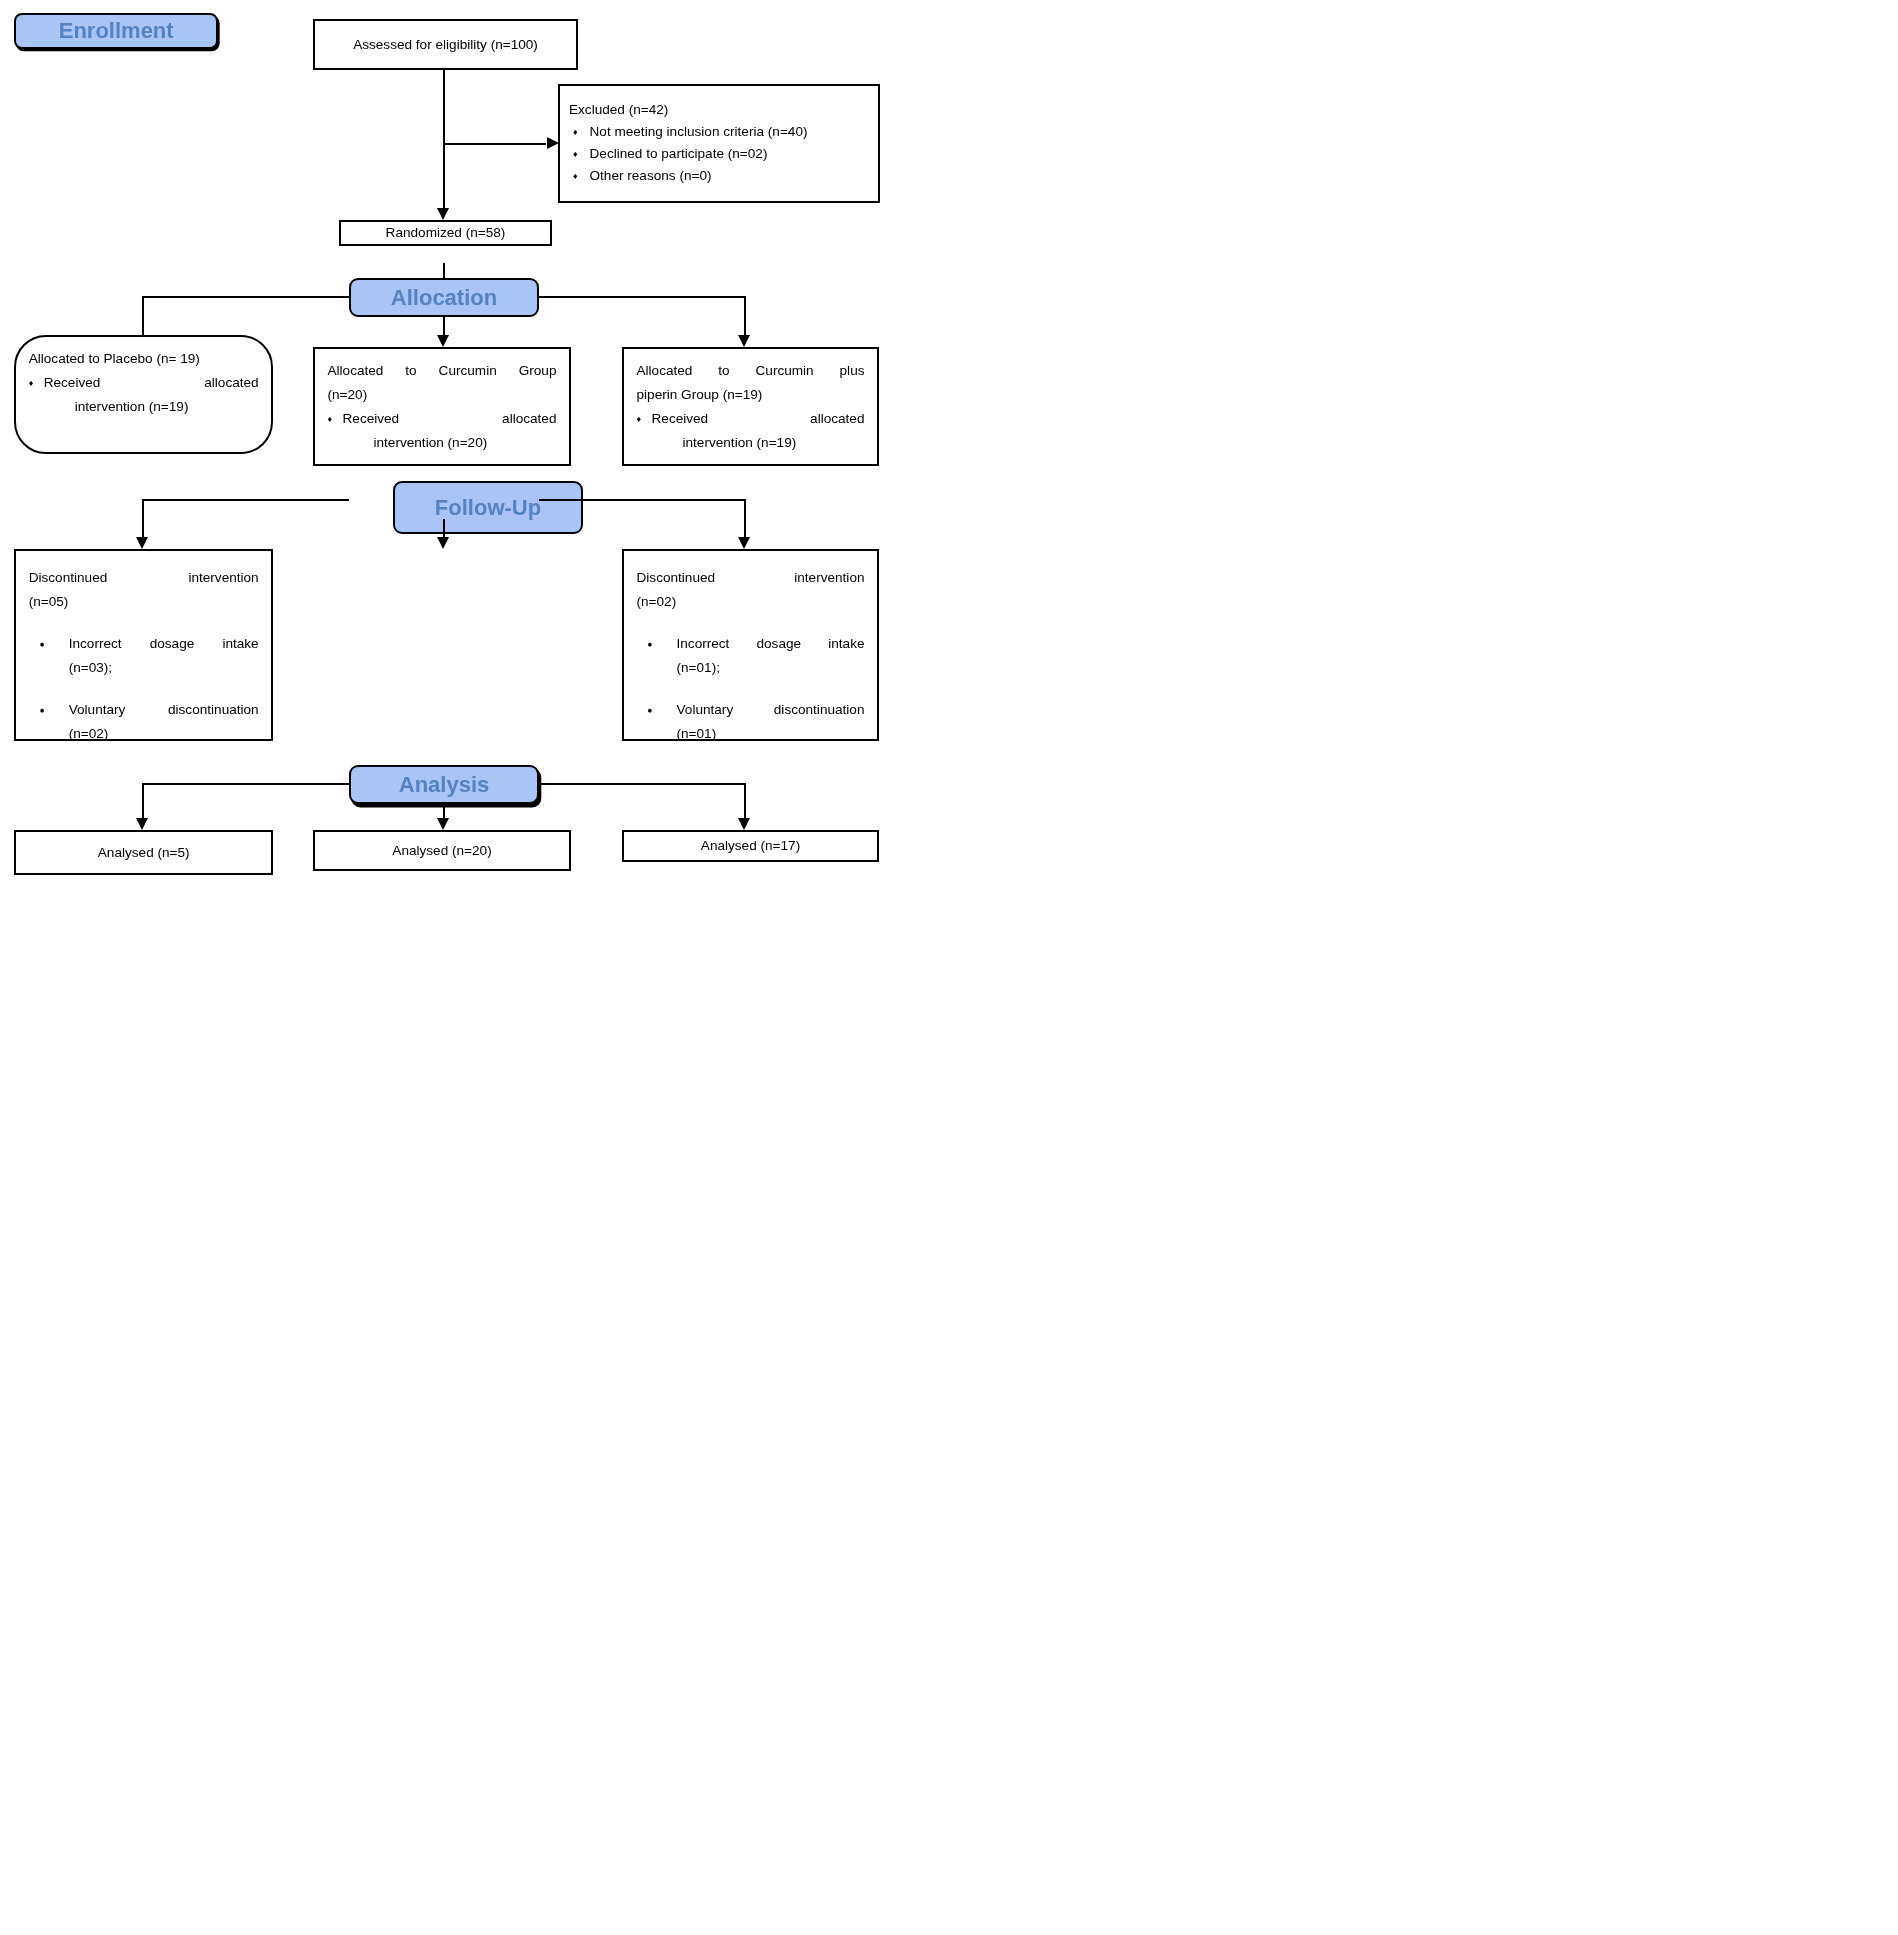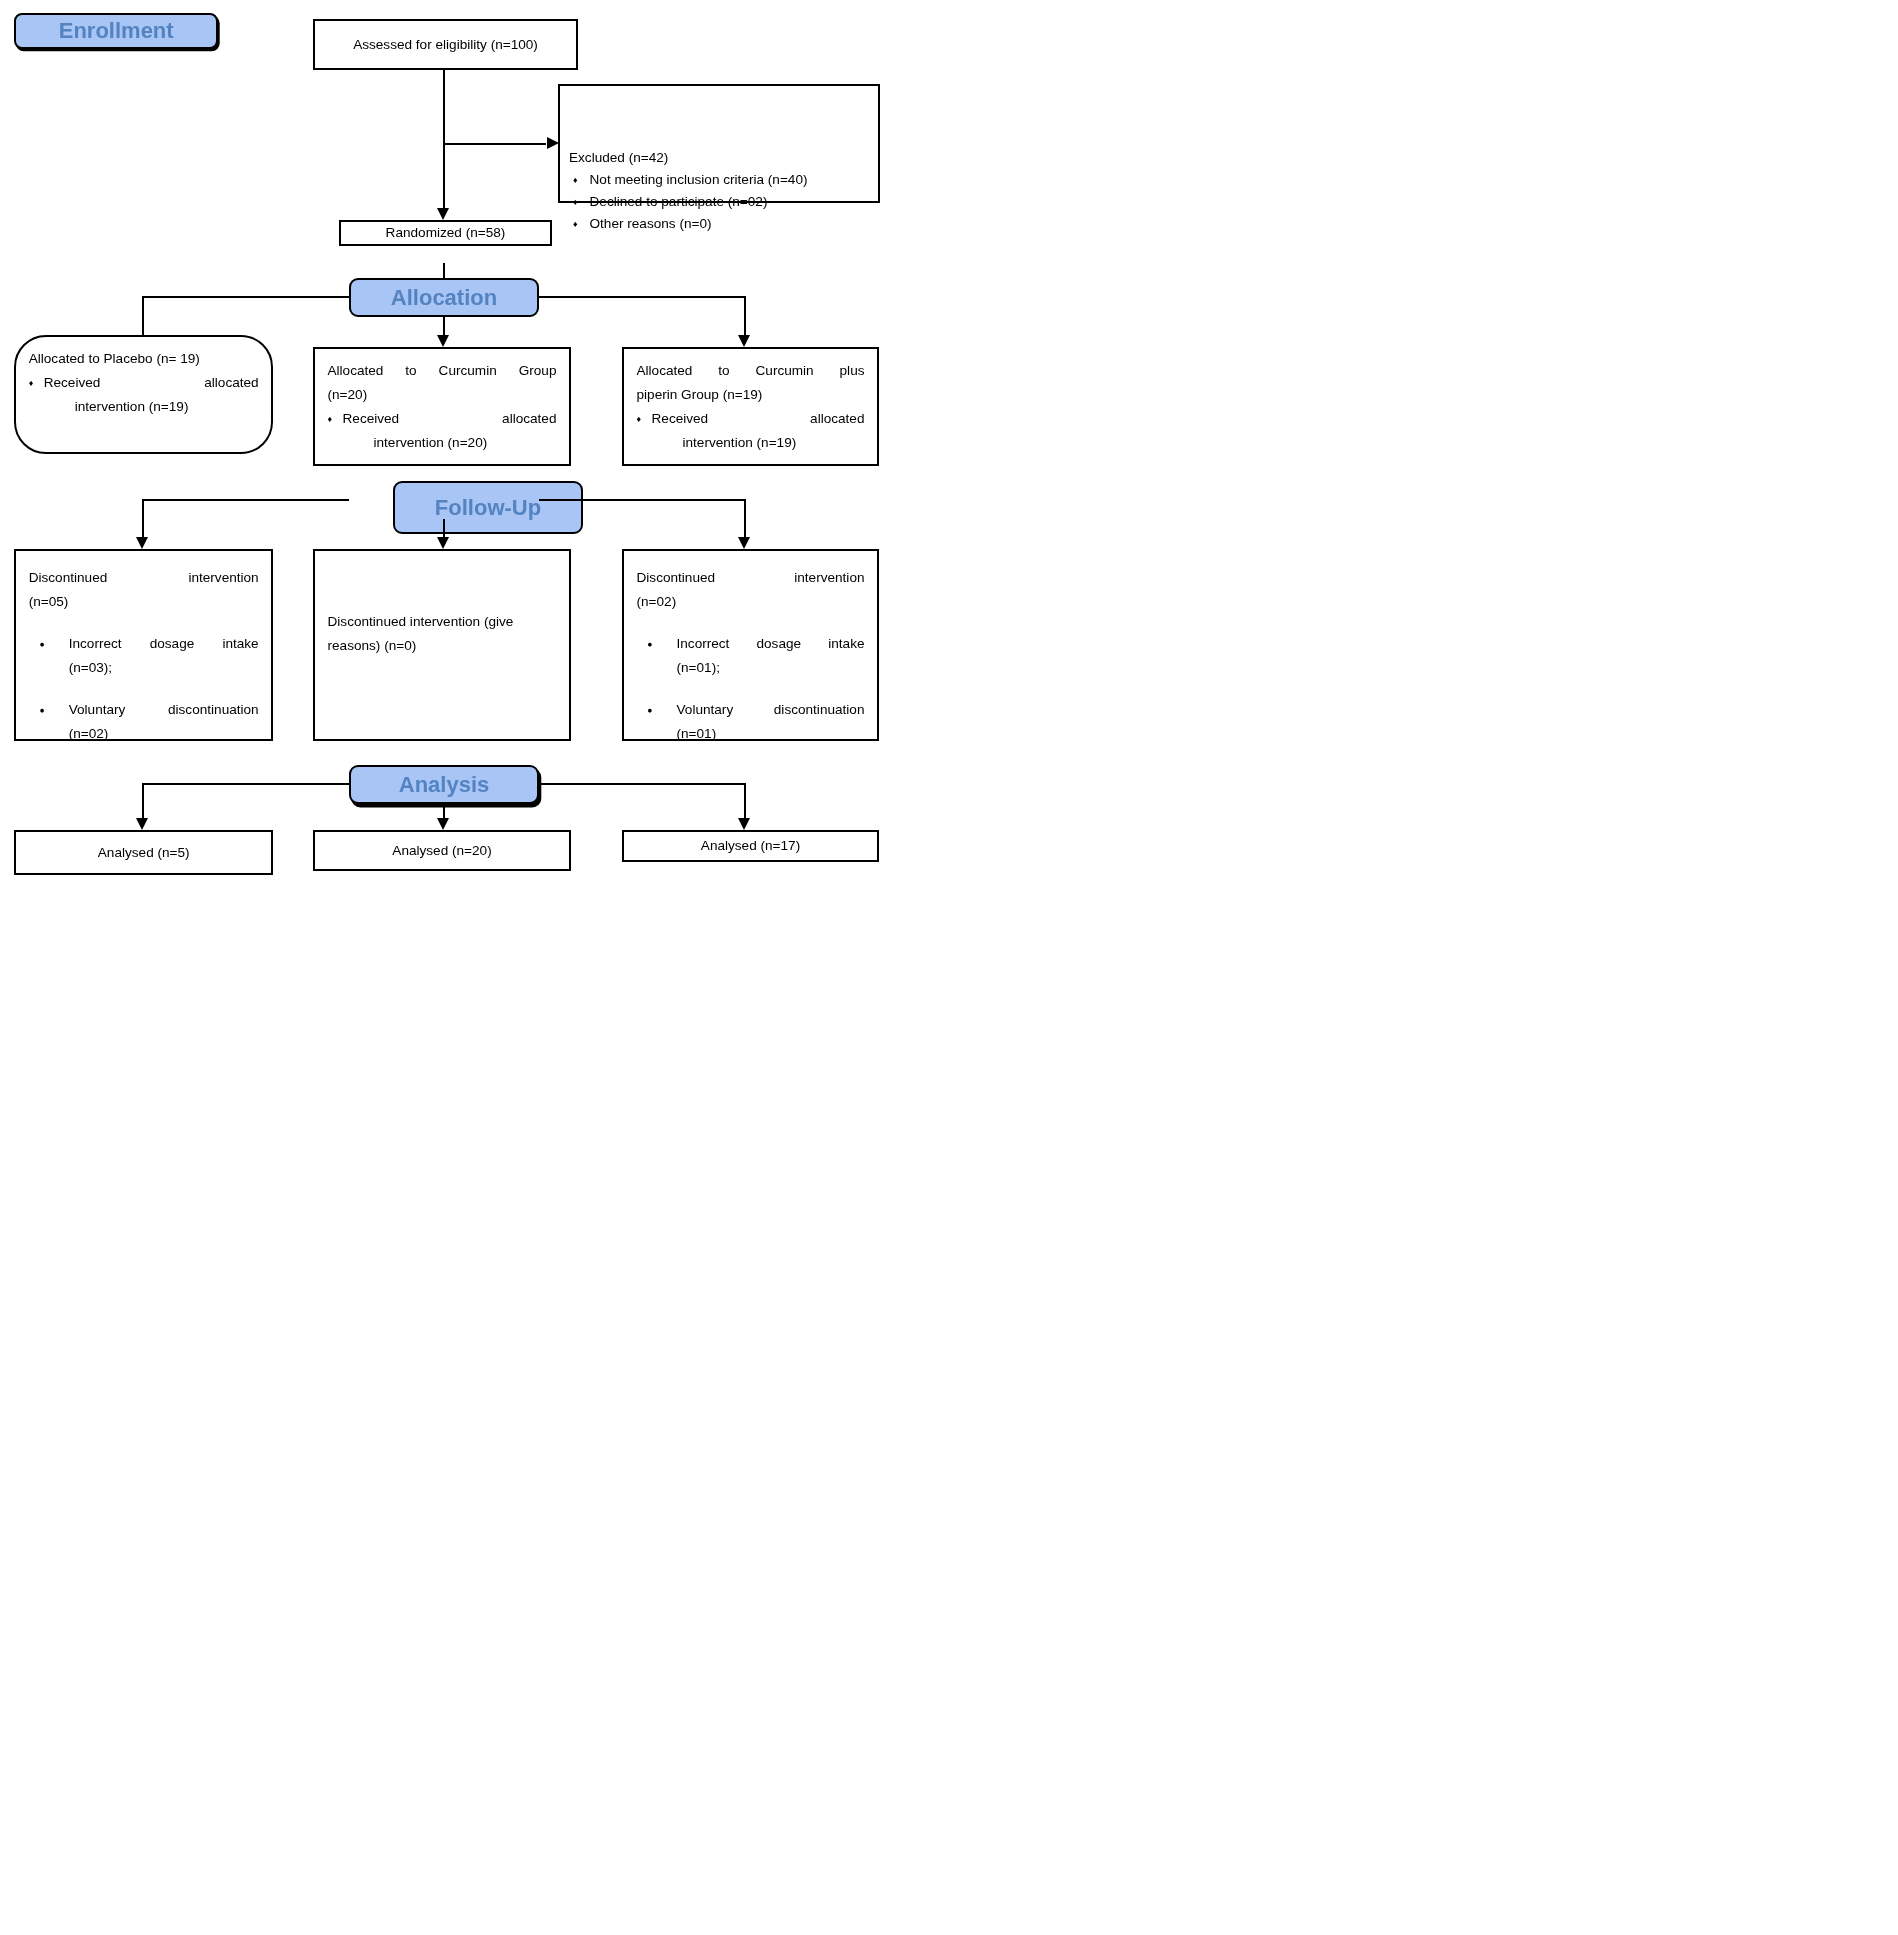--- a/index.html
+++ b/index.html
@@ -39,21 +39,21 @@
   .hline{position:absolute;height:2.3px;background:#000;}
   .arrow-down{position:absolute;width:0;height:0;
     border-left:6.8px solid transparent;border-right:6.8px solid transparent;
     border-top:12px solid #000;}
   .arrow-right{position:absolute;width:0;height:0;
     border-top:6.8px solid transparent;border-bottom:6.8px solid transparent;
     border-left:12px solid #000;}
 
   
   .excluded{padding:12.5px 9px;}
-  .ex-title{line-height:22px;margin-top:48px;}
+  .ex-title{line-height:22px;}
   .ex-item{display:flex;line-height:22px;}
   .ex-diamond{width:20.5px;padding-left:4px;font-size:9px;box-sizing:border-box;}
   .ex-text{flex:1;}
 
   
   .alloc{padding:10.2px 12.5px;}
   .spread{display:flex;justify-content:space-between;}
   .b-line{display:flex;}
   .b-diamond{width:15px;font-size:9px;box-sizing:border-box;}
   .b-body{flex:1;}
@@ -207,23 +207,20 @@
       <div class="b-body">
         <div class="spread">
           <span>Voluntary</span>
           <span>discontinuation</span>
         </div>
         <div>(n=02)</div>
       </div>
     </div>
   </div>
 
-  <div class="box fu-mid" style="left:313px;top:549px;width:258px;height:192px;">
-    <span>Discontinued intervention (give reasons) (n=0)</span>
-  </div>
 
   <div class="box fu" style="left:622px;top:549px;width:257px;height:192px;">
     <div class="spread">
       <span>Discontinued</span>
       <span>intervention</span>
     </div>
     <div>(n=02)</div>
     <div class="fu-item">
       <span class="fu-dot">●</span>
       <div class="b-body">

